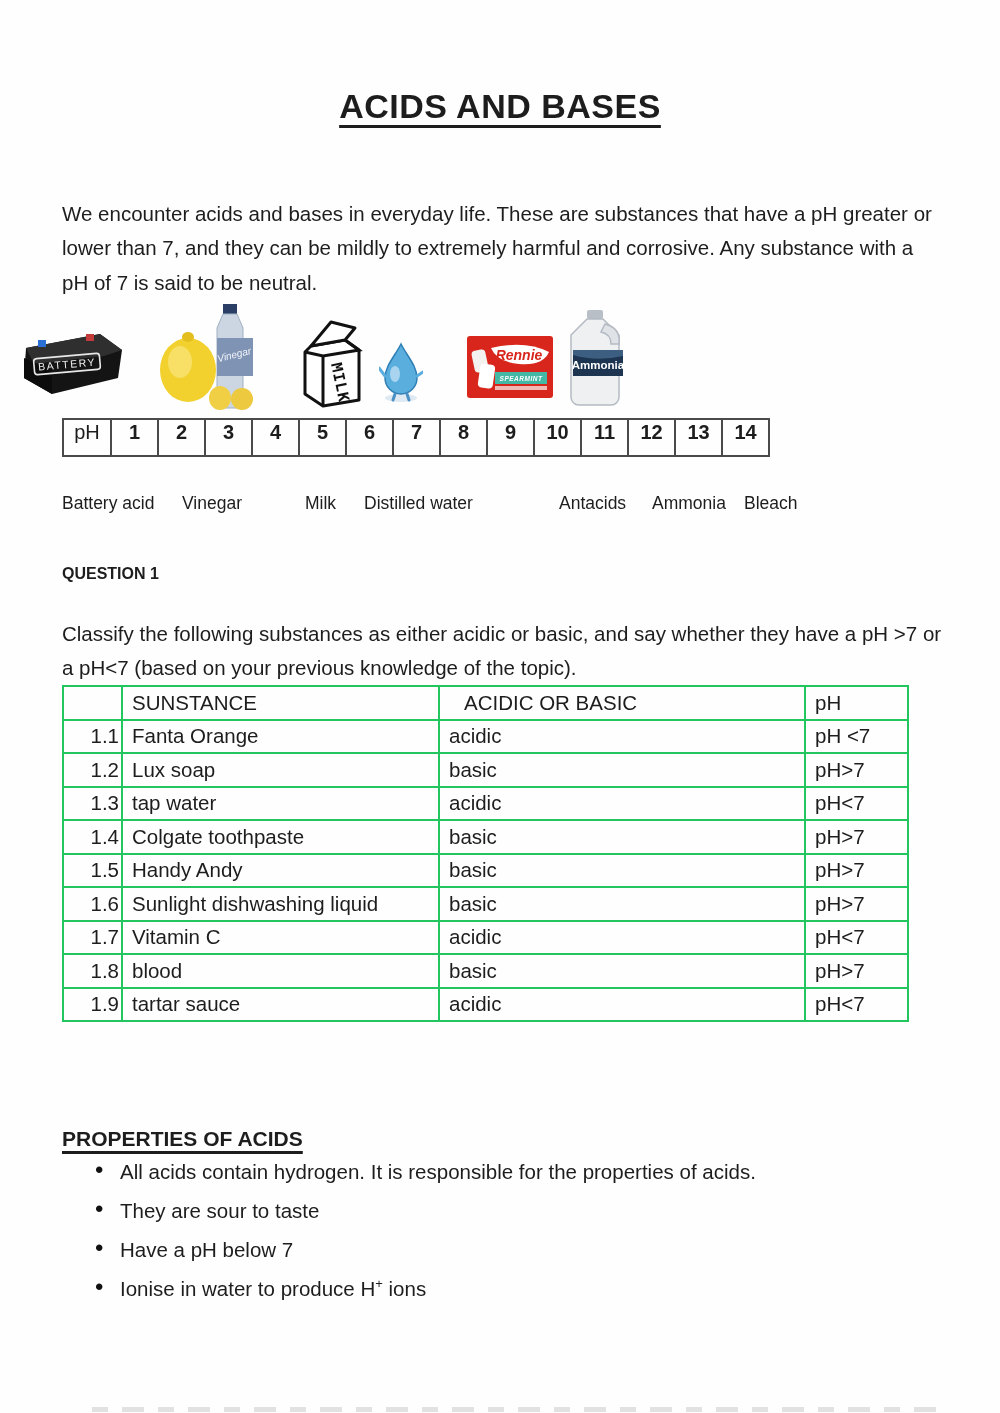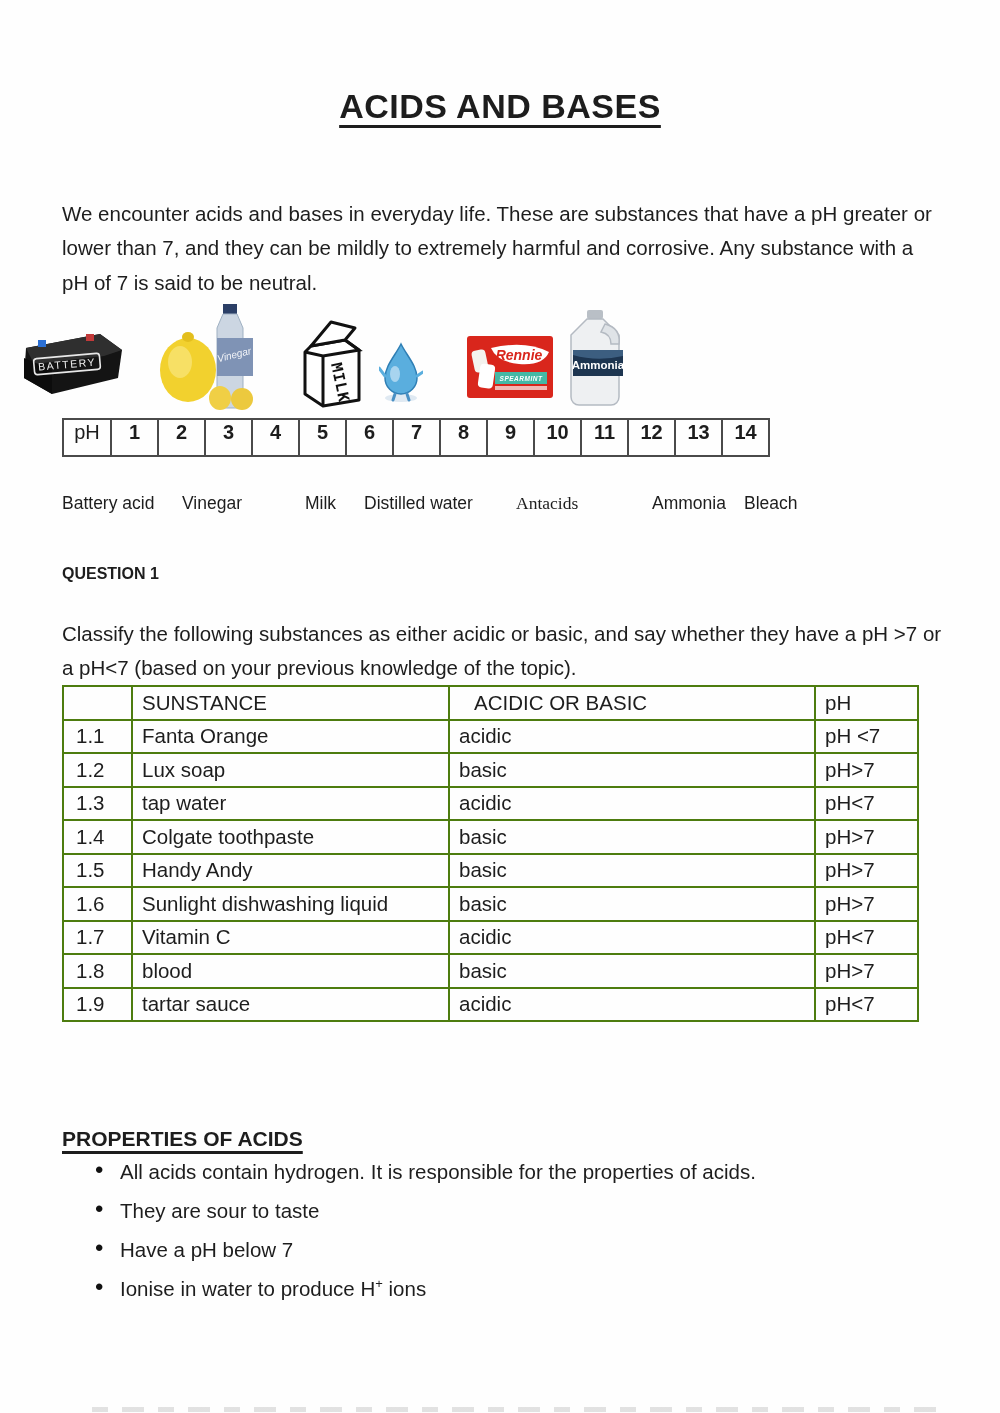--- a/index.html
+++ b/index.html
@@ -31,32 +31,32 @@
     position:absolute;top:418px;left:62px;border-collapse:collapse;
   }
   .ph-scale td{
     border:2px solid #4a4a4a;width:45px;height:34px;vertical-align:top;
     text-align:center;font-size:20px;font-weight:bold;padding:1px 0 0 0;line-height:22px;
   }
   .ph-scale td.ph-head{width:46px;font-weight:normal;}
   .scale-labels{position:absolute;top:461px;left:62px;width:900px;height:24px;font-size:17.5px;}
   .scale-labels span{position:absolute;top:0;white-space:nowrap;margin-top:32px;}
   .sl-0{left:0;} .sl-1{left:120px;} .sl-2{left:243px;} .sl-3{left:302px;}
-  .sl-4{left:454px;font-family:Liberation Serif, serif;} .sl-5{left:590px;} .sl-6{left:682px;}
+  .sl-4{left:497px;} .sl-5{left:590px;} .sl-6{left:682px;}
   
   .q1-head{position:absolute;top:552px;left:62px;font-size:16px;font-weight:bold;}
   .q1-instr{position:absolute;top:596px;left:62px;width:880px;font-size:20.5px;line-height:34.5px;}
   .q1-table{
     position:absolute;top:685px;left:62px;border-collapse:collapse;table-layout:fixed;
   }
   .q1-table th,.q1-table td{
-    border:2px solid #4d7c0f;font-weight:normal;font-size:20.5px;height:29.5px;
+    border:2px solid #22c55e;font-weight:normal;font-size:20.5px;height:29.5px;
     padding:1px 4px 1px 9px;text-align:left;white-space:nowrap;overflow:hidden;
   }
-  .q1-table .c-num{width:53px;text-align:left;padding-left:12px;padding-right:2px;}
+  .q1-table .c-num{width:53px;text-align:right;padding-left:2px;padding-right:2px;}
   .q1-table .c-sub{width:302px;}
   .q1-table .c-ab{width:336px;}
   .q1-table .c-ph{width:88px;}
   .q1-table th.c-ab{padding-left:24px;}
   
   .props-head{position:absolute;top:1106px;left:62px;font-size:21px;font-weight:bold;}
   .props-head span{text-decoration:underline;text-decoration-thickness:2.5px;text-underline-offset:5px;}
   .props{position:absolute;top:1158px;left:62px;width:880px;margin:0;padding:0;list-style:none;}
   .props li{
     position:relative;padding-left:58px;font-size:20.5px;line-height:27px;margin-bottom:12px;

